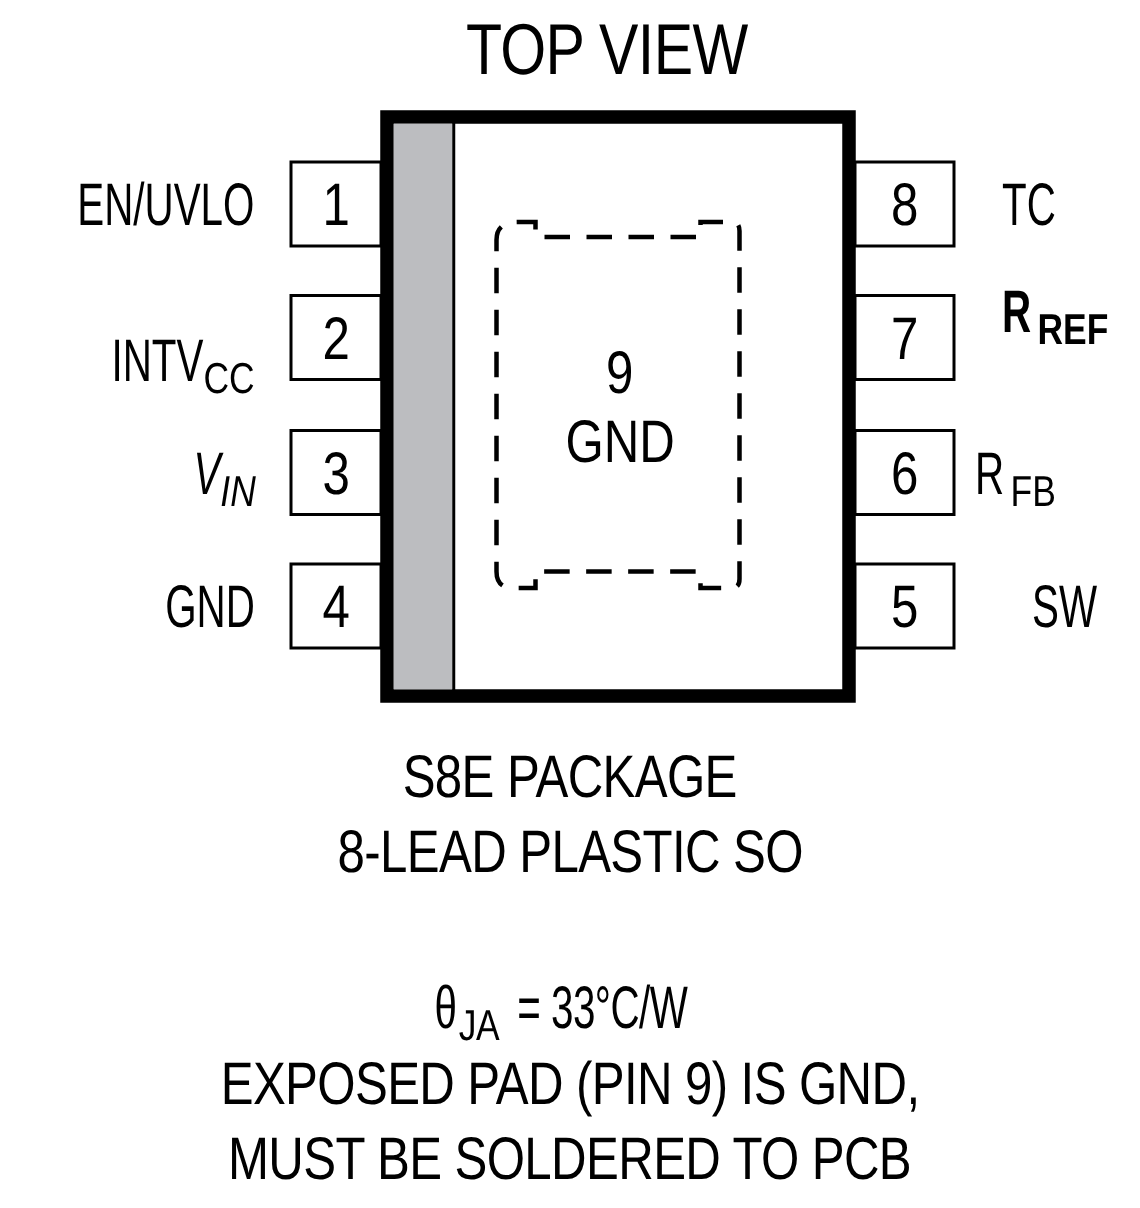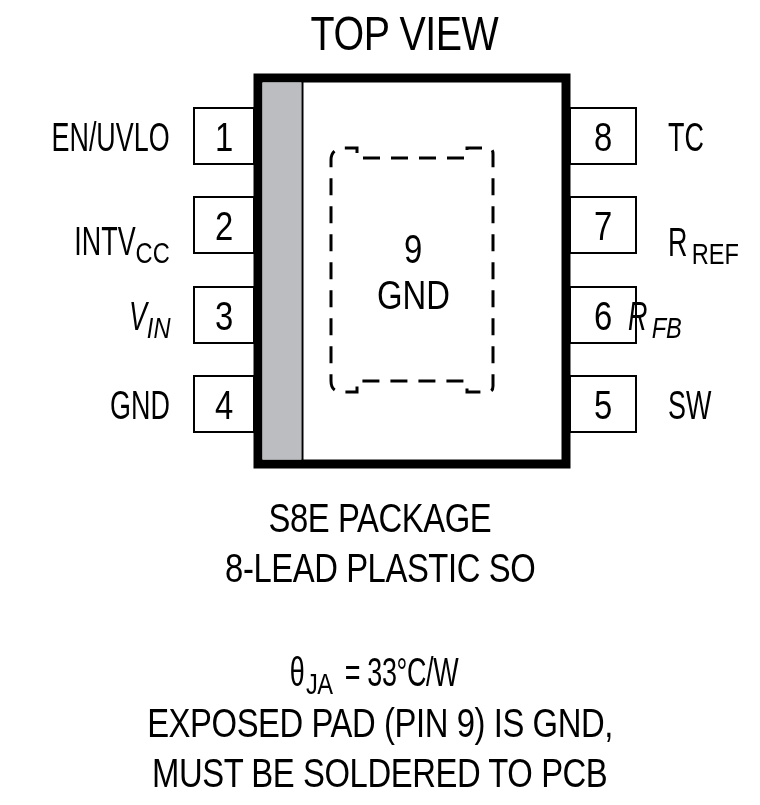--- a/index.html
+++ b/index.html
@@ -65,22 +65,22 @@
 <div class="pin-num" style="left:570px; top:206px; width:66px;"><span>7</span></div>
 <div class="pin-num" style="left:570px; top:296px; width:66px;"><span>6</span></div>
 <div class="pin-num" style="left:570px; top:385px; width:66px;"><span>5</span></div>
 
 <div class="pin-label left" style="right:590px; top:117px;"><span><span>EN/UVLO</span></span></div>
 <div class="pin-label left" style="right:590px; top:206px;margin-top:15px;"><span><span>INTV</span><sub>CC</sub></span></div>
 <div class="pin-label left" style="right:590px; top:296px;font-style:italic;"><span><span>V</span><sub>IN</sub></span></div>
 <div class="pin-label left" style="right:590px; top:385px;"><span><span>GND</span></span></div>
 
 <div class="pin-label right" style="left:668px; top:117px;"><span><span>TC</span></span></div>
-<div class="pin-label right" style="left:668px; top:222px;"><span><span>R</span><sub>REF</sub></span></div>
-<div class="pin-label right" style="left:628px; top:296px;font-style:italic;"><span><span>R</span><sub>FB</sub></span></div>
-<div class="pin-label right" style="left:668px; top:385px;"><span><span>SW</span></span></div>
+<div class="pin-label right" style="left:668px; top:188px;font-weight:bold;"><span><span>R</span><sub>REF</sub></span></div>
+<div class="pin-label right" style="left:650px; top:296px;"><span><span>R</span><sub>FB</sub></span></div>
+<div class="pin-label right" style="left:688px; top:385px;"><span><span>SW</span></span></div>
 
 <div class="txt pkg-caption" style="top:498px; left:-34px;"><span>S8E PACKAGE</span></div>
 <div class="txt pkg-caption" style="top:548px; left:-34px;"><span>8-LEAD PLASTIC SO</span></div>
 
 <div class="txt note" style="top:652px; left:-34px;"><span><span>θ</span><sub>JA</sub><span> = 33°C/W</span></span></div>
 <div class="txt note" style="top:703px; left:-34px;"><span>EXPOSED PAD (PIN 9) IS GND,</span></div>
 <div class="txt note" style="top:753px; left:-34px;"><span>MUST BE SOLDERED TO PCB</span></div>
 
 </body></html>

